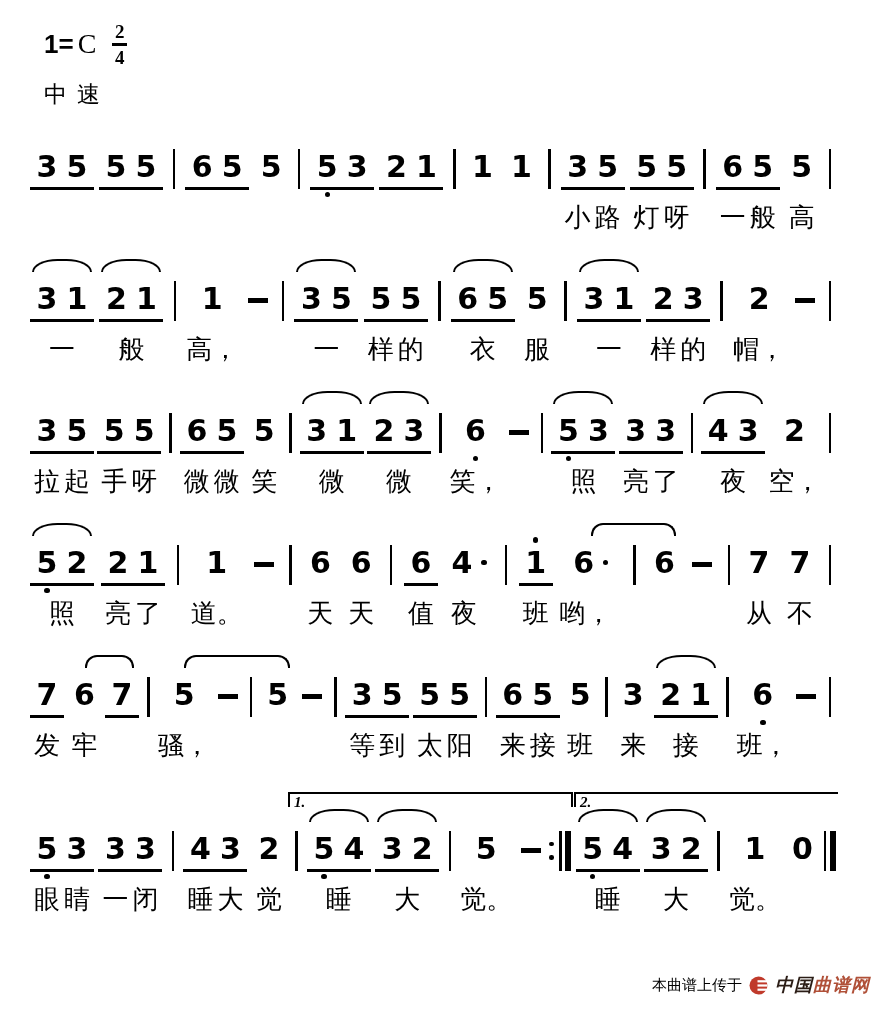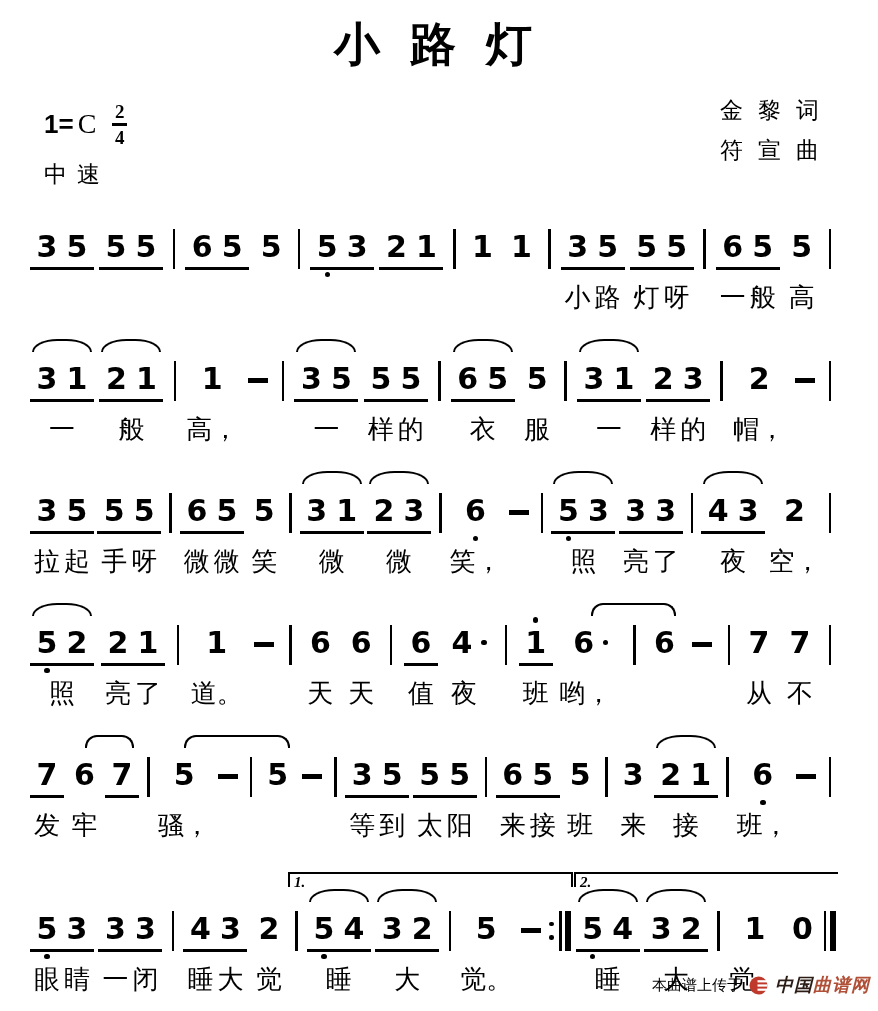--- a/index.html
+++ b/index.html
@@ -63,38 +63,33 @@
     font-family: "Liberation Serif", serif; font-style: italic; font-weight: bold; font-size: 15px; }
 
   .footer { position: absolute; right: 8px; bottom: 14px; display: flex; align-items: center; gap: 7px; }
   .fo-text { font-size: 15px; }
   .sitename { font-style: italic; font-weight: bold; font-size: 18px; letter-spacing: 1px; }
 </style>
 </head>
 <body>
 
 <div class="page">
-  <div class="title">小路灯</div>
 
   <div class="header">
     <div class="keyblock">
       <div class="keyline">
         <span>1=</span>
           <span class="tonic">C</span>
         <span class="frac">
           <span>2</span>
           <span class="fbar"></span>
           <span>4</span>
         </span>
       </div>
       <div class="tempo">中速</div>
-    </div>
-    <div class="credits">
-      <div>金黎词</div>
-      <div>符宣曲</div>
     </div>
   </div>
 
   <div id="score">
       <div class="line">
         <div class="units">
           <div class="unit">
             <div class="grp beam">
               <div class="cell">
                 <div class="hi"></div>

